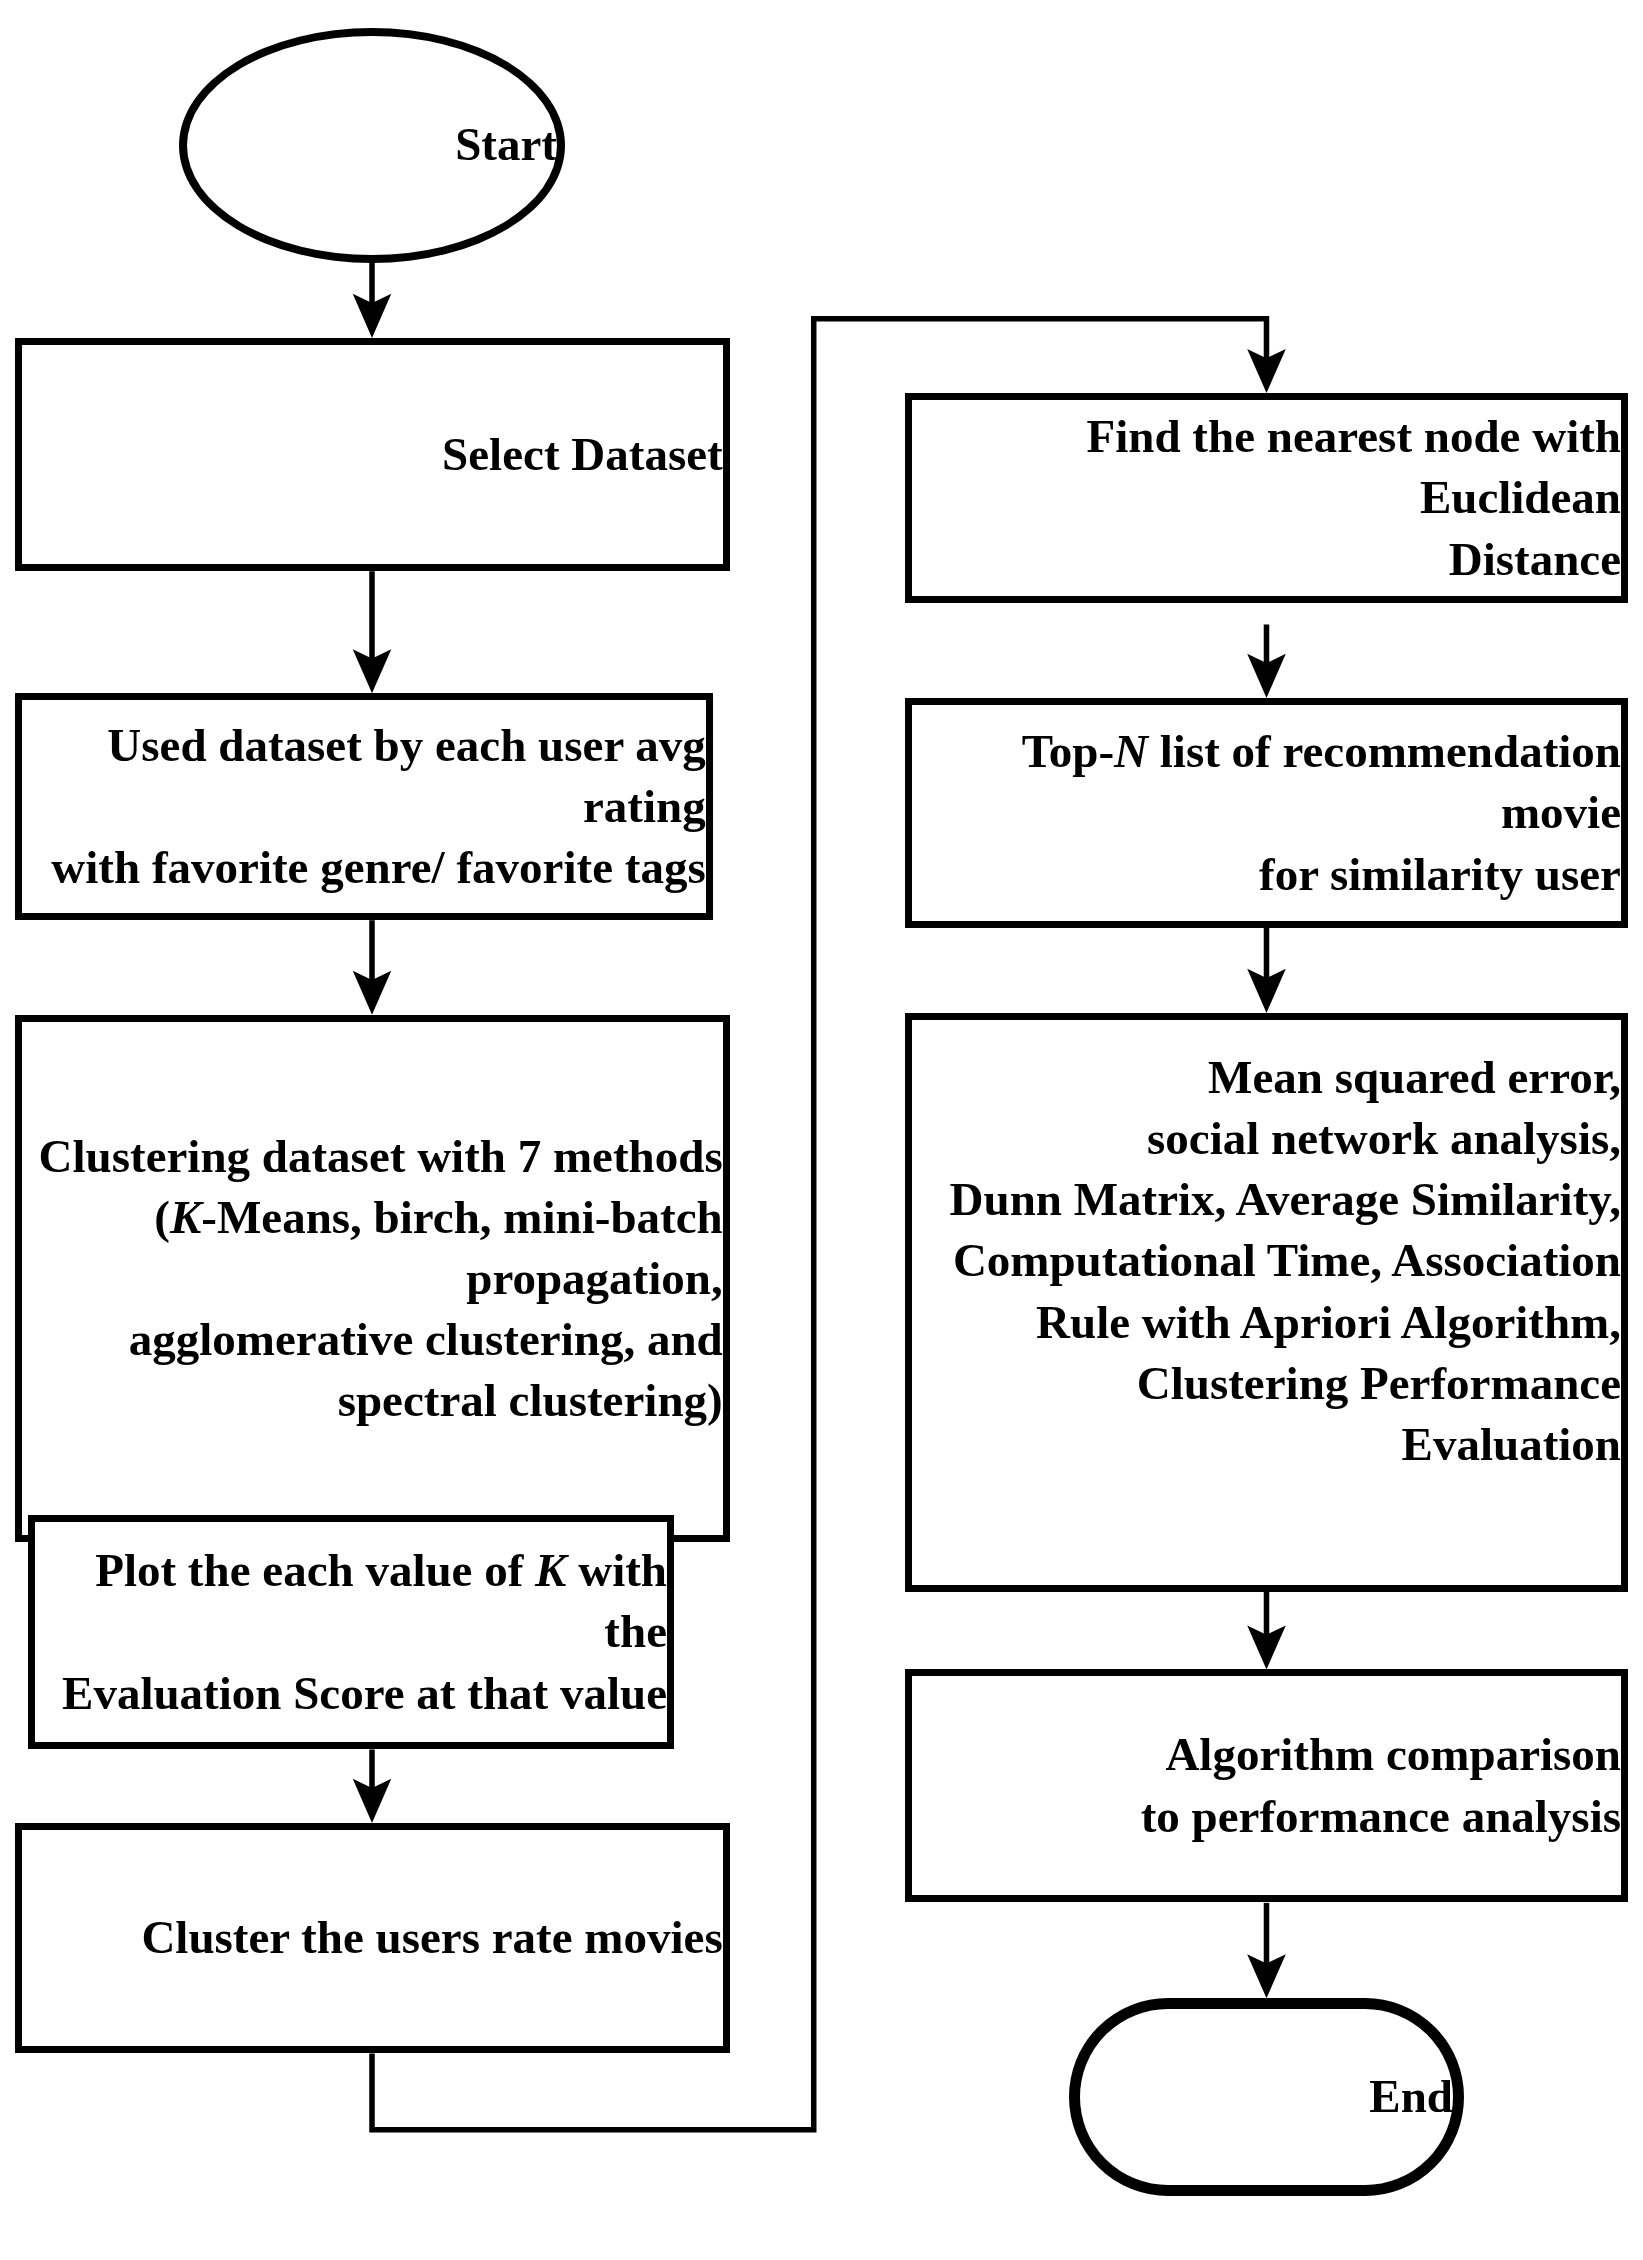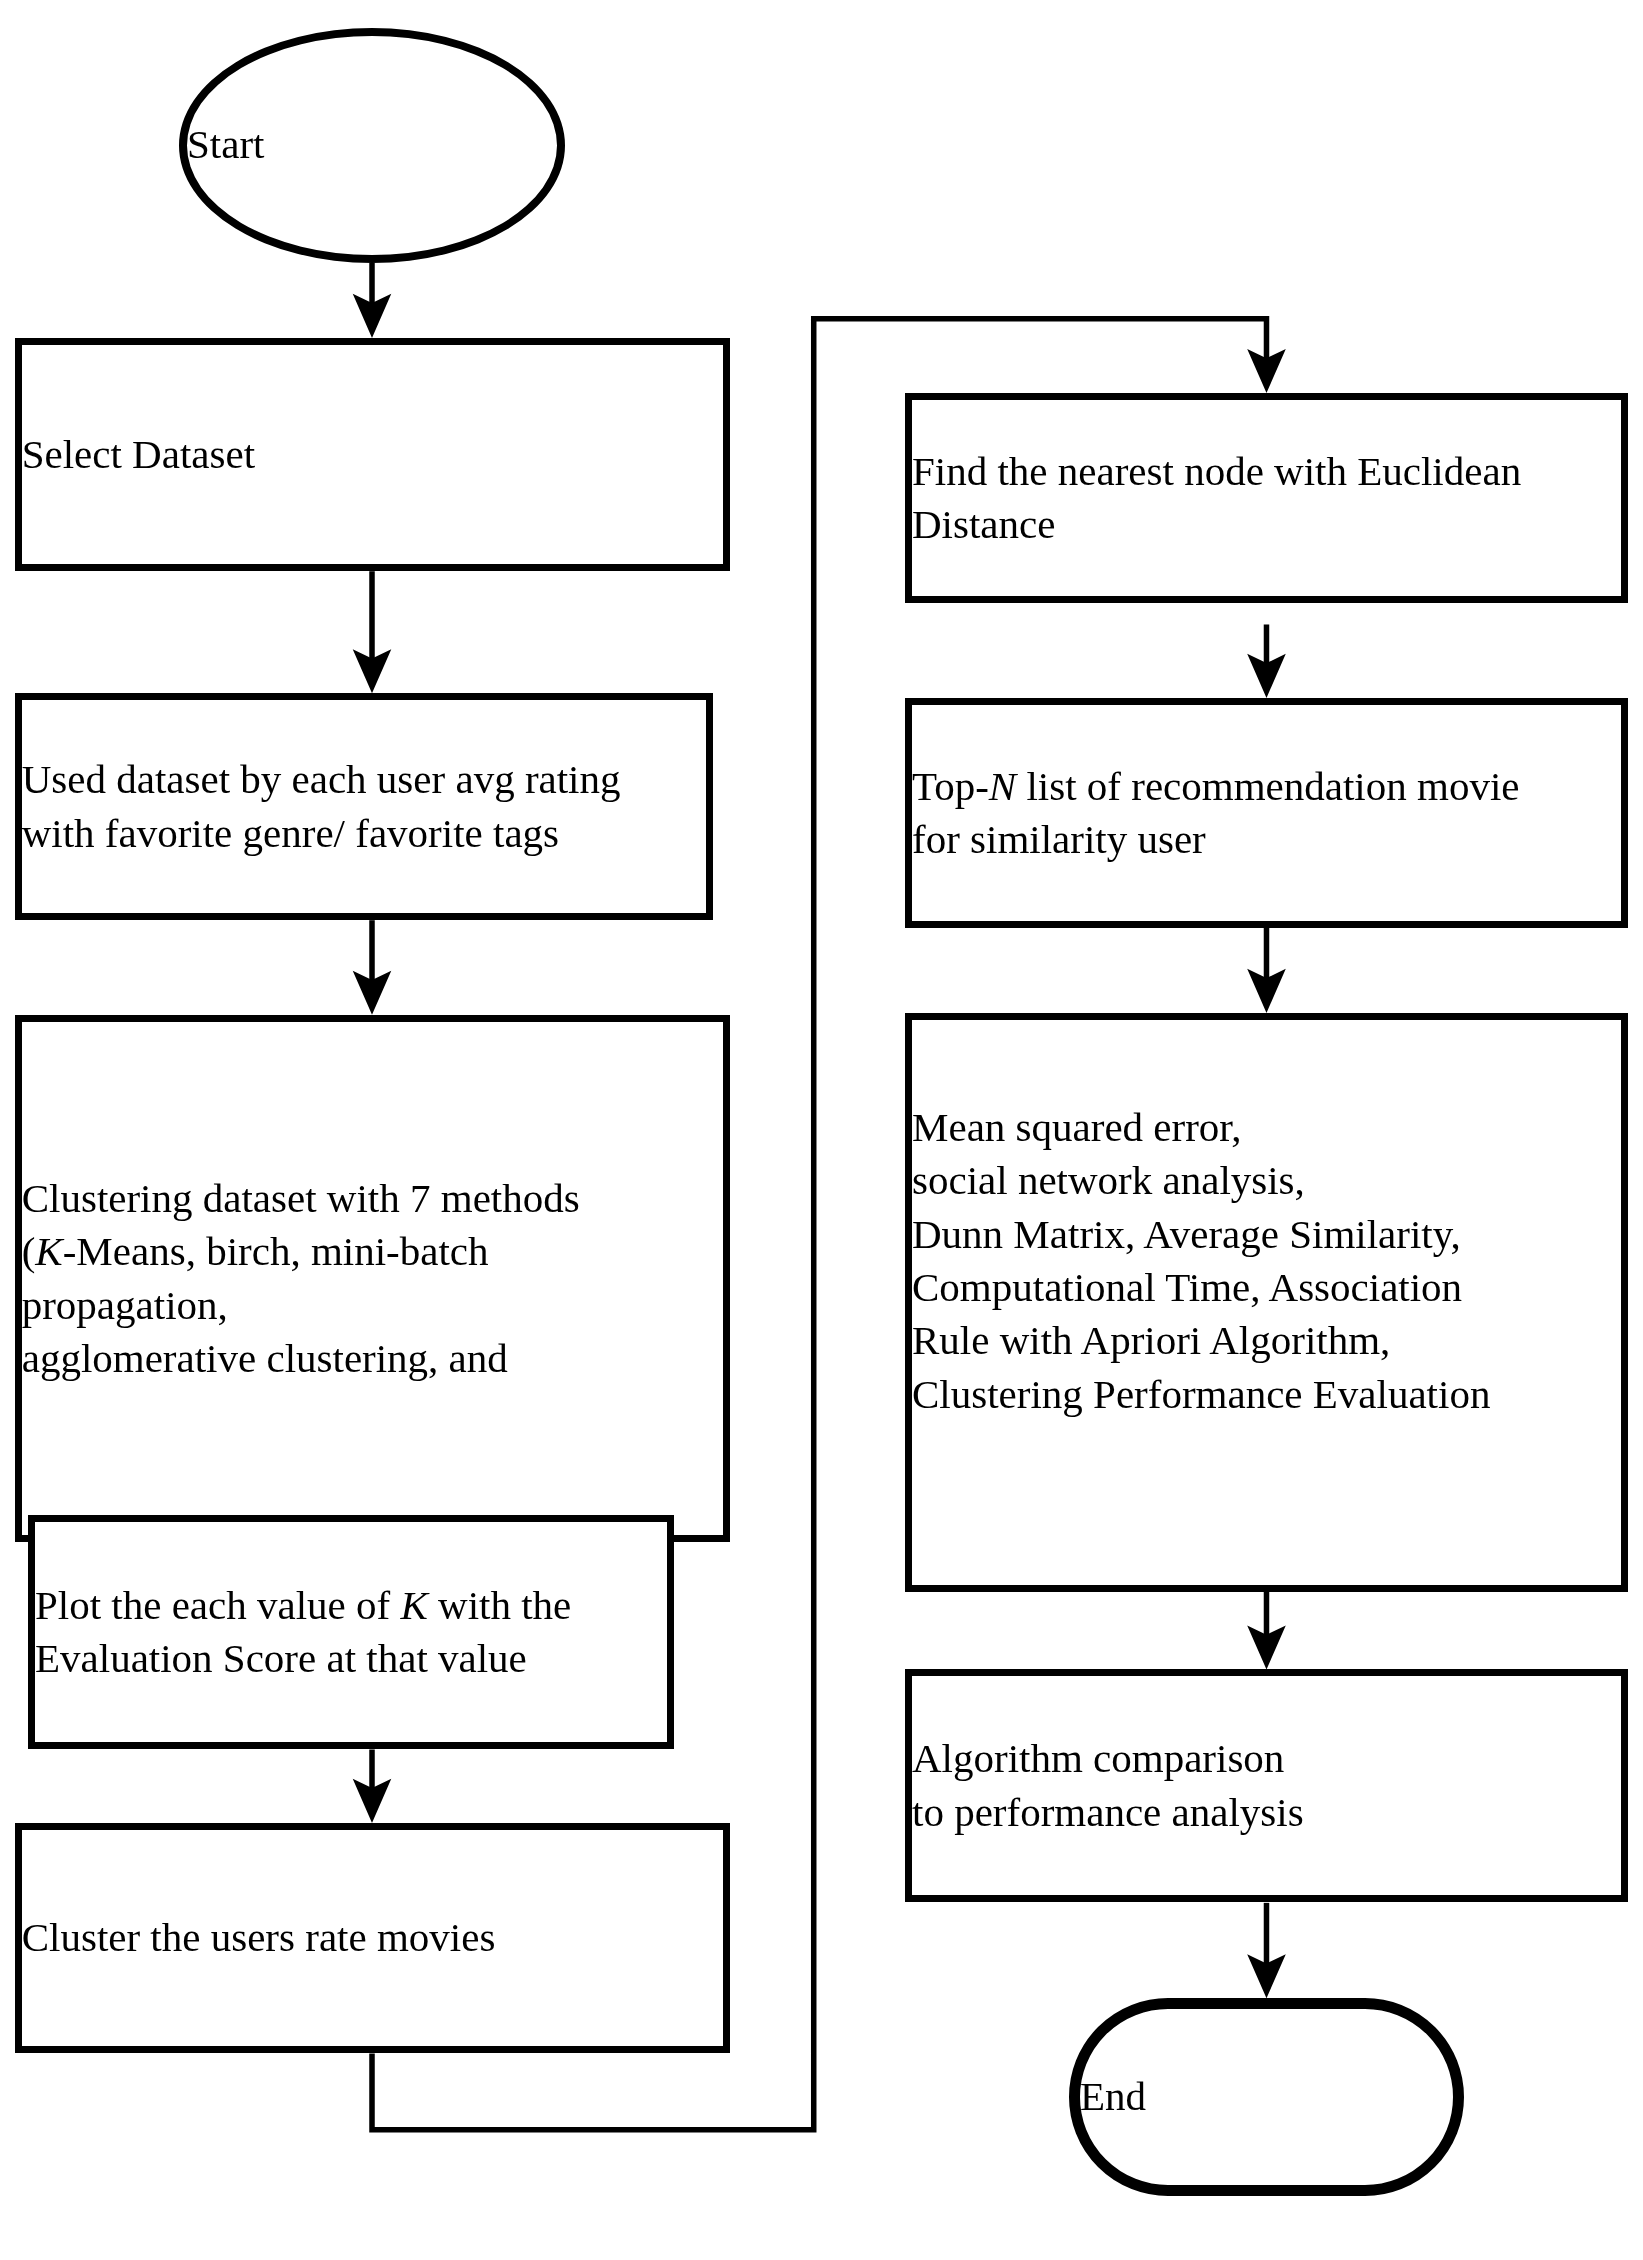--- a/index.html
+++ b/index.html
@@ -32,23 +32,24 @@
     position: absolute;
     box-sizing: border-box;
     background: #ffffff;
     border: 7.3px solid #000000;
     display: flex;
     align-items: center;
     justify-content: center;
   }
   .label {
     width: 100%;
-    text-align: left;
-    font-size: 41px;
+    text-align: right;
+    font-size: 47px;
     line-height: 1.3;
+    font-weight: bold;
   }
   .it { font-style: italic; }
   .terminator-start {
     border-width: 8.3px;
     border-radius: 50%;
   }
   .terminator-end {
     border-width: 11px;
     border-radius: 101px;
   }
@@ -130,20 +131,21 @@
         <div><span>with favorite genre/ favorite tags</span></div>
       </div>
   </div>
 
   <div class="node" style="left:14.7px; top:1015px; width:715px; height:527px;">
     <div class="label">
         <div><span>Clustering dataset with 7 methods</span></div>
         <div><span>(</span><span class="it">K</span><span>-Means, birch, mini-batch</span></div>
         <div><span>propagation,</span></div>
         <div><span>agglomerative clustering, and</span></div>
+        <div><span>spectral clustering)</span></div>
       </div>
   </div>
 
   <div class="node" style="left:28px; top:1515px; width:646px; height:234px;">
     <div class="label">
         <div><span>Plot the each value of </span><span class="it">K</span><span> with the</span></div>
         <div><span>Evaluation Score at that value</span></div>
       </div>
   </div>
 

